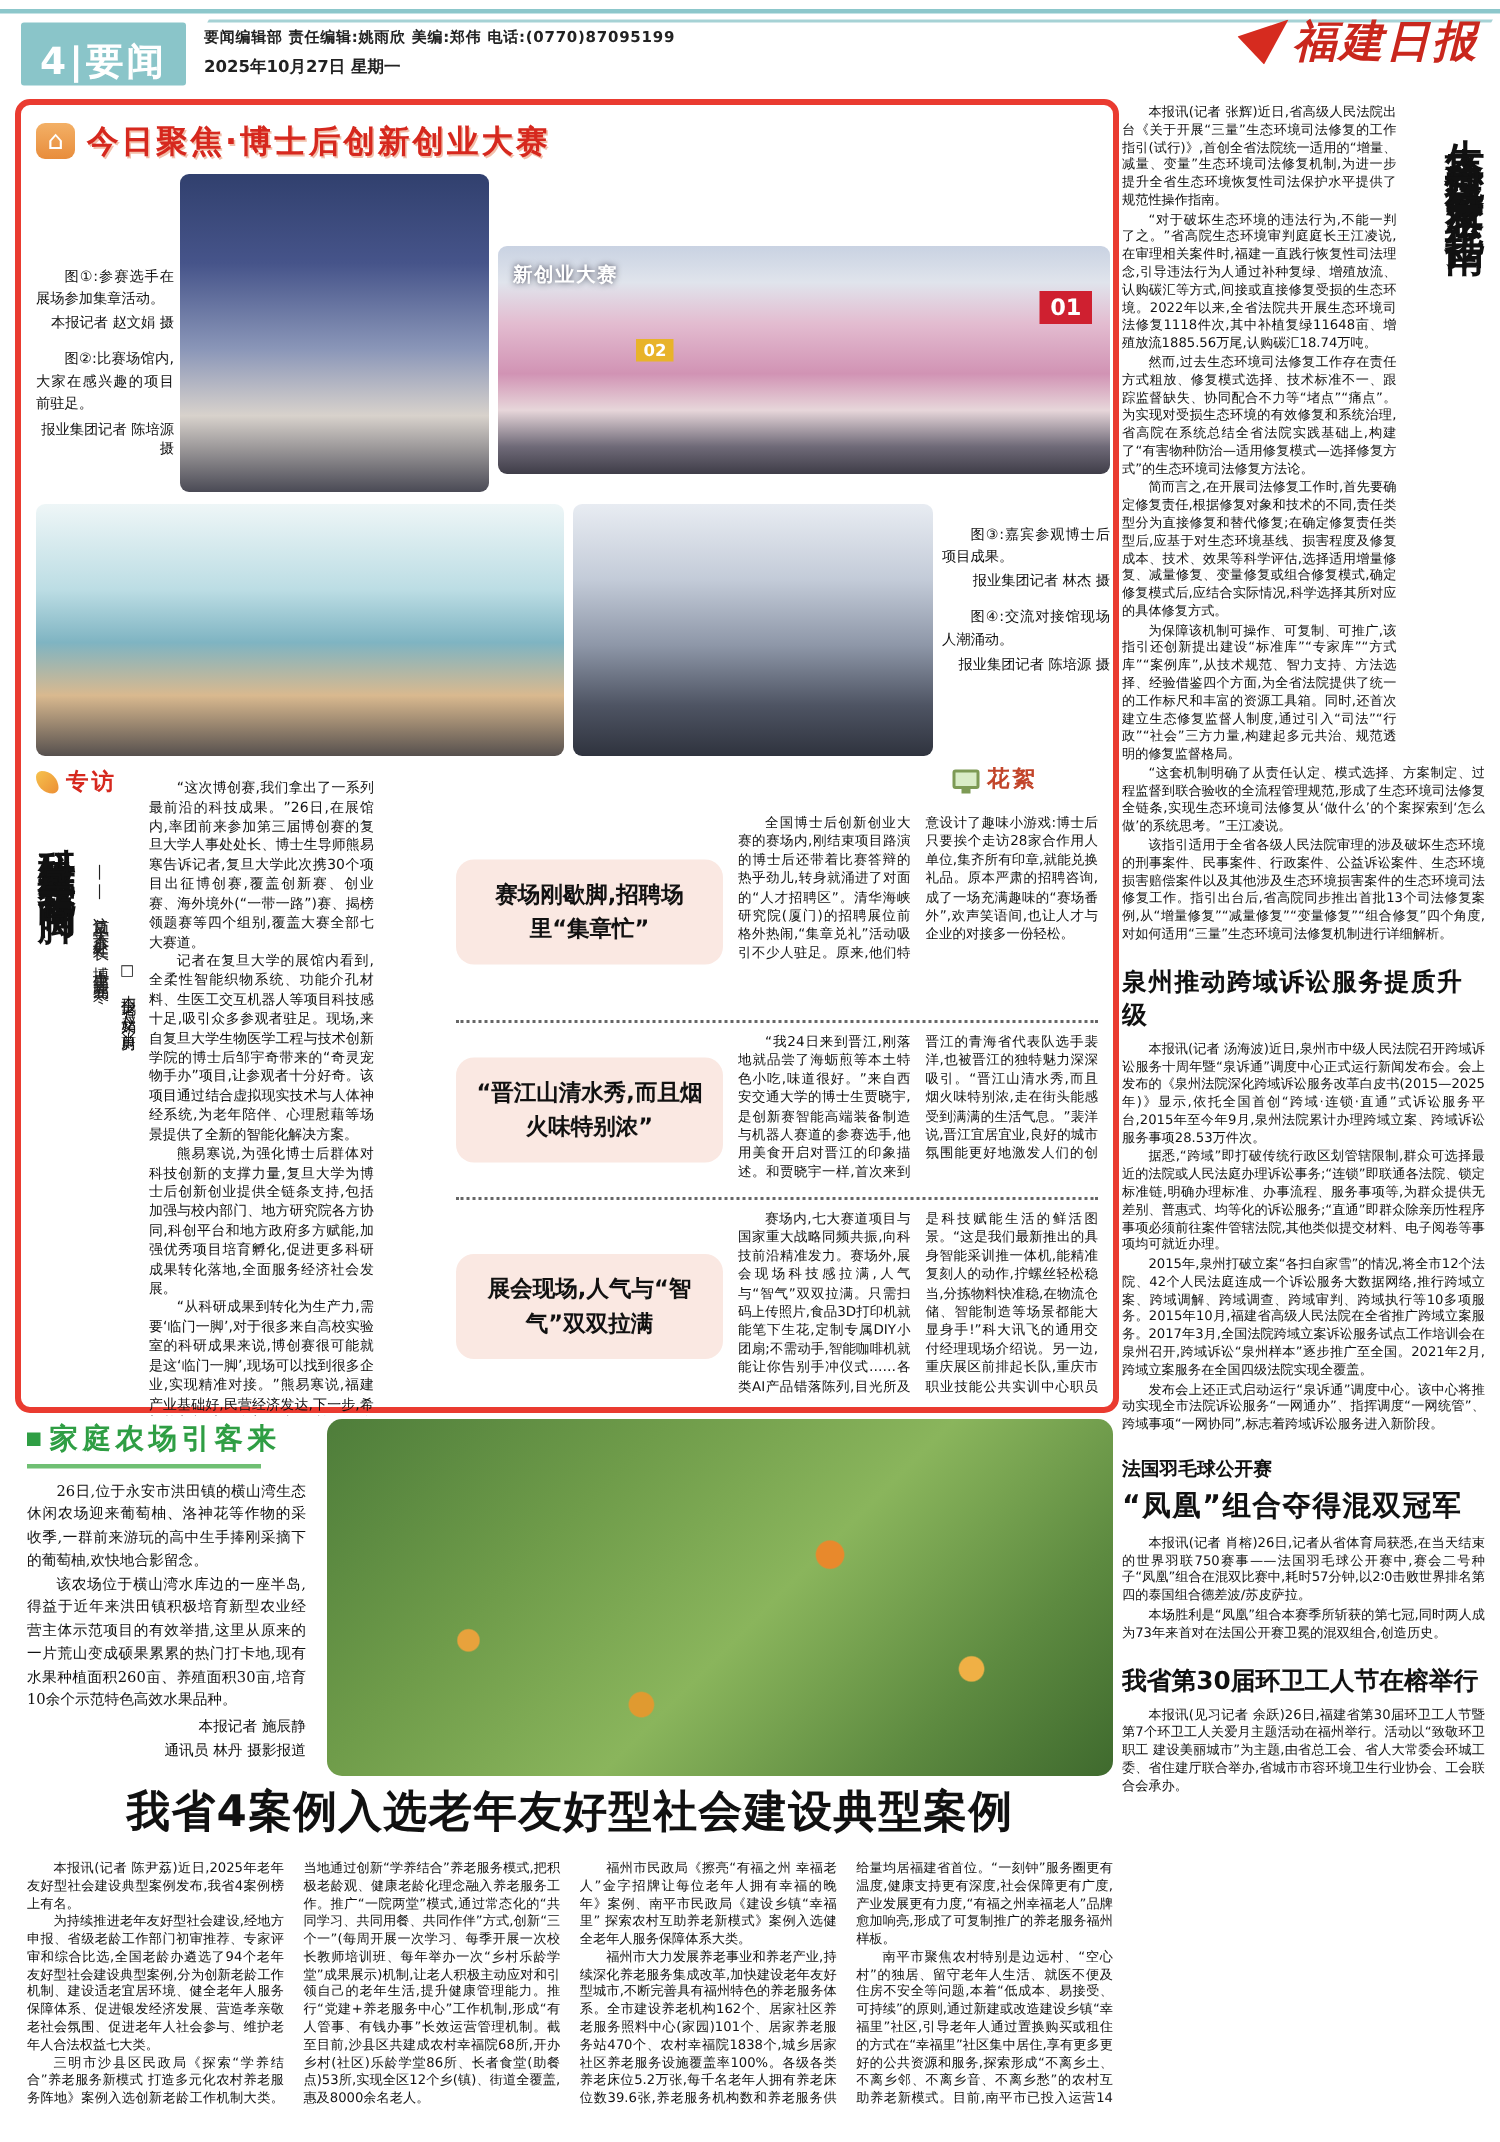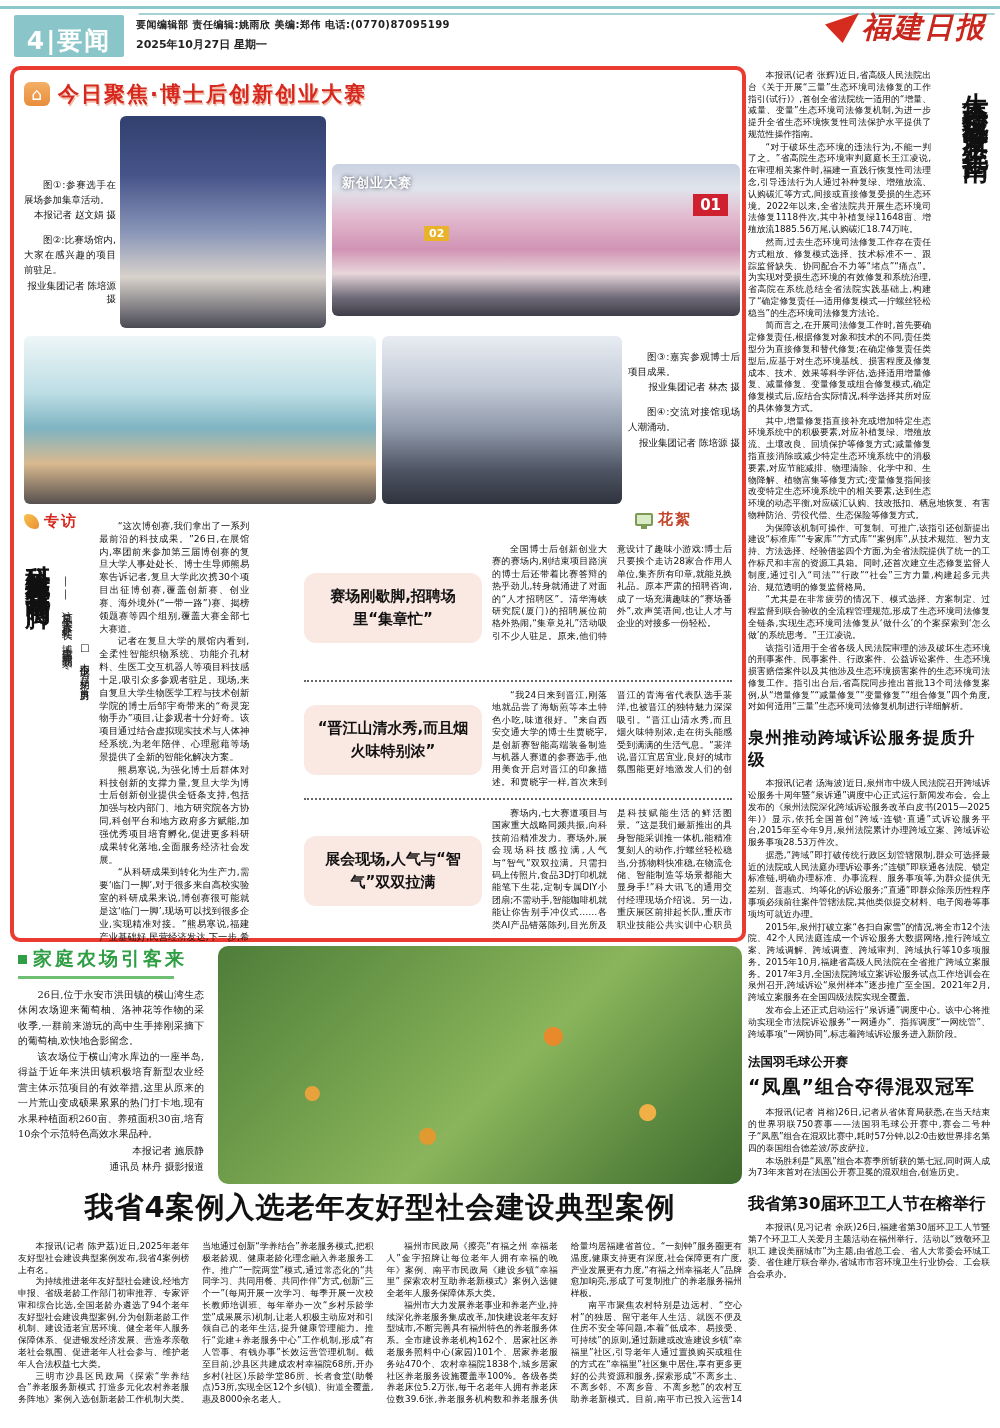--- a/index.html
+++ b/index.html
@@ -210,25 +210,24 @@
       </div>
     </div>
   </div>
 </div>
 
 <div class="rightcol">
   <div class="article eco">
     <div class="vert-head">生态环境司法修复有了统一指南</div>
     <p class="rp">本报讯(记者 张辉)近日,省高级人民法院出台《关于开展“三量”生态环境司法修复的工作指引(试行)》,首创全省法院统一适用的“增量、减量、变量”生态环境司法修复机制,为进一步提升全省生态环境恢复性司法保护水平提供了规范性操作指南。</p>
     <p class="rp">“对于破坏生态环境的违法行为,不能一判了之。”省高院生态环境审判庭庭长王江凌说,在审理相关案件时,福建一直践行恢复性司法理念,引导违法行为人通过补种复绿、增殖放流、认购碳汇等方式,间接或直接修复受损的生态环境。2022年以来,全省法院共开展生态环境司法修复1118件次,其中补植复绿11648亩、增殖放流1885.56万尾,认购碳汇18.74万吨。</p>
-    <p class="rp">然而,过去生态环境司法修复工作存在责任方式粗放、修复模式选择、技术标准不一、跟踪监督缺失、协同配合不力等“堵点”“痛点”。为实现对受损生态环境的有效修复和系统治理,省高院在系统总结全省法院实践基础上,构建了“确定修复责任—适用修复模式—拧螺丝轻松稳当”的生态环境司法修复方法论。</p>
+    <p class="rp">然而,过去生态环境司法修复工作存在责任方式粗放、修复模式选择、技术标准不一、跟踪监督缺失、协同配合不力等“堵点”“痛点”。为实现对受损生态环境的有效修复和系统治理,省高院在系统总结全省法院实践基础上,构建了“有害物种防治—适用修复模式—选择修复方式”的生态环境司法修复方法论。</p>
     <p class="rp">简而言之,在开展司法修复工作时,首先要确定修复责任,根据修复对象和技术的不同,责任类型分为直接修复和替代修复;在确定修复责任类型后,应基于对生态环境基线、损害程度及修复成本、技术、效果等科学评估,选择适用增量修复、减量修复、变量修复或组合修复模式,确定修复模式后,应结合实际情况,科学选择其所对应的具体修复方式。</p>
-    <p class="rp">其中,增量修复指直接补充或增加特定生态环境系统中的积极要素,对应补植复绿、增殖放流、土壤改良、回填保护等修复方式;减量修复指直接消除或减少特定生态环境系统中的消极要素,对应节能减排、物理清除、化学中和、生物降解、植物富集等修复方式;变量修复指间接改变特定生态环境系统中的相关要素,达到生态环境的动态平衡,对应碳汇认购、技改抵扣、栖息地恢复、有害物种防治、劳役代偿、生态保险等修复方式。</p>
     <p class="rp">为保障该机制可操作、可复制、可推广,该指引还创新提出建设“标准库”“专家库”“方式库”“案例库”,从技术规范、智力支持、方法选择、经验借鉴四个方面,为全省法院提供了统一的工作标尺和丰富的资源工具箱。同时,还首次建立生态修复监督人制度,通过引入“司法”“行政”“社会”三方力量,构建起多元共治、规范透明的修复监督格局。</p>
-    <p class="rp">“尤其是在非常疲劳的情况下、模式选择、方案制定、过程监督到联合验收的全流程管理规范,形成了生态环境司法修复全链条,实现生态环境司法修复从‘做什么’的个案探索到‘怎么做’的系统思考。”王江凌说。</p>
+    <p class="rp">“这套机制明确了从责任认定、模式选择、方案制定、过程监督到联合验收的全流程管理规范,形成了生态环境司法修复全链条,实现生态环境司法修复从‘做什么’的个案探索到‘怎么做’的系统思考。”王江凌说。</p>
     <p class="rp">该指引适用于全省各级人民法院审理的涉及破坏生态环境的刑事案件、民事案件、行政案件、公益诉讼案件、生态环境损害赔偿案件以及其他涉及生态环境损害案件的生态环境司法修复工作。指引出台后,省高院同步推出首批13个司法修复案例,从“增量修复”“减量修复”“变量修复”“组合修复”四个角度,对如何适用“三量”生态环境司法修复机制进行详细解析。</p>
   </div>
 
   <div class="article">
     <div class="h-q">泉州推动跨域诉讼服务提质升级</div>
     <p class="rp">本报讯(记者 汤海波)近日,泉州市中级人民法院召开跨域诉讼服务十周年暨“泉诉通”调度中心正式运行新闻发布会。会上发布的《泉州法院深化跨域诉讼服务改革白皮书(2015—2025年)》显示,依托全国首创“跨域·连锁·直通”式诉讼服务平台,2015年至今年9月,泉州法院累计办理跨域立案、跨域诉讼服务事项28.53万件次。</p>
     <p class="rp">据悉,“跨域”即打破传统行政区划管辖限制,群众可选择最近的法院或人民法庭办理诉讼事务;“连锁”即联通各法院、锁定标准链,明确办理标准、办事流程、服务事项等,为群众提供无差别、普惠式、均等化的诉讼服务;“直通”即群众除亲历性程序事项必须前往案件管辖法院,其他类似提交材料、电子阅卷等事项均可就近办理。</p>
     <p class="rp">2015年,泉州打破立案“各扫自家雪”的情况,将全市12个法院、42个人民法庭连成一个诉讼服务大数据网络,推行跨域立案、跨域调解、跨域调查、跨域审判、跨域执行等10多项服务。2015年10月,福建省高级人民法院在全省推广跨域立案服务。2017年3月,全国法院跨域立案诉讼服务试点工作培训会在泉州召开,跨域诉讼“泉州样本”逐步推广至全国。2021年2月,跨域立案服务在全国四级法院实现全覆盖。</p>
     <p class="rp">发布会上还正式启动运行“泉诉通”调度中心。该中心将推动实现全市法院诉讼服务“一网通办”、指挥调度“一网统管”、跨域事项“一网协同”,标志着跨域诉讼服务进入新阶段。</p>
   </div>

